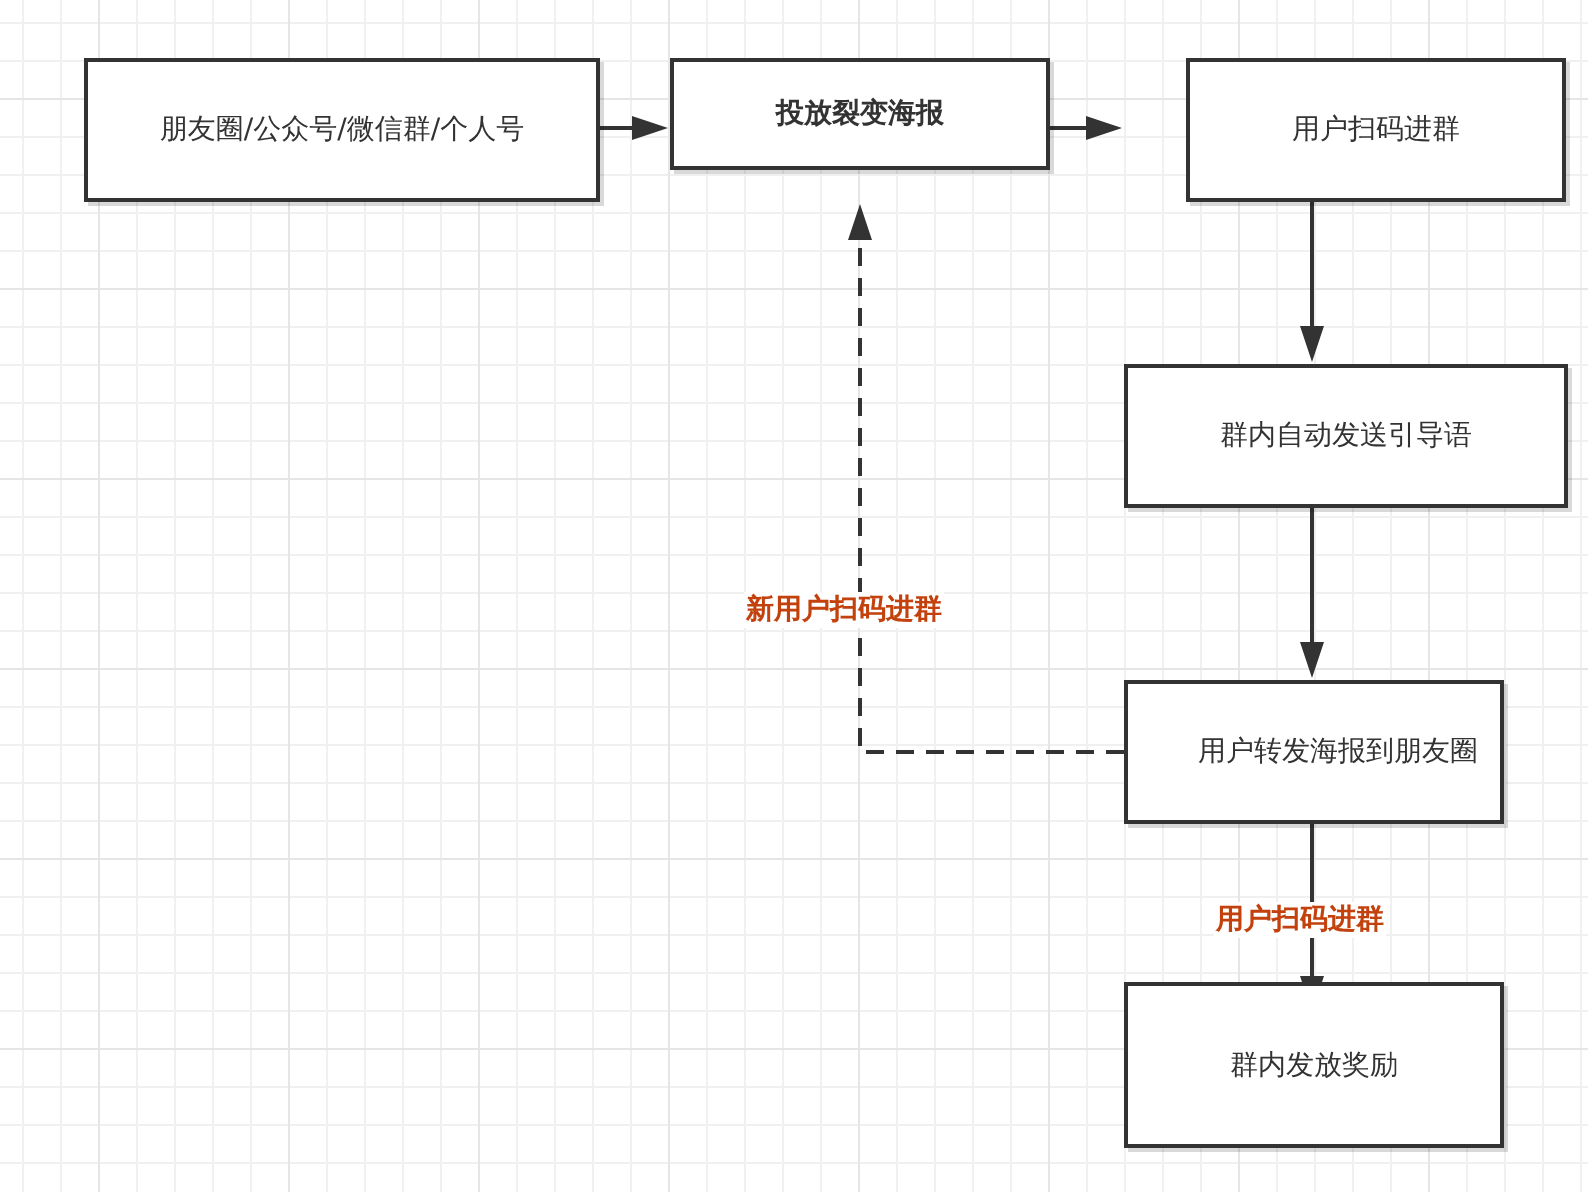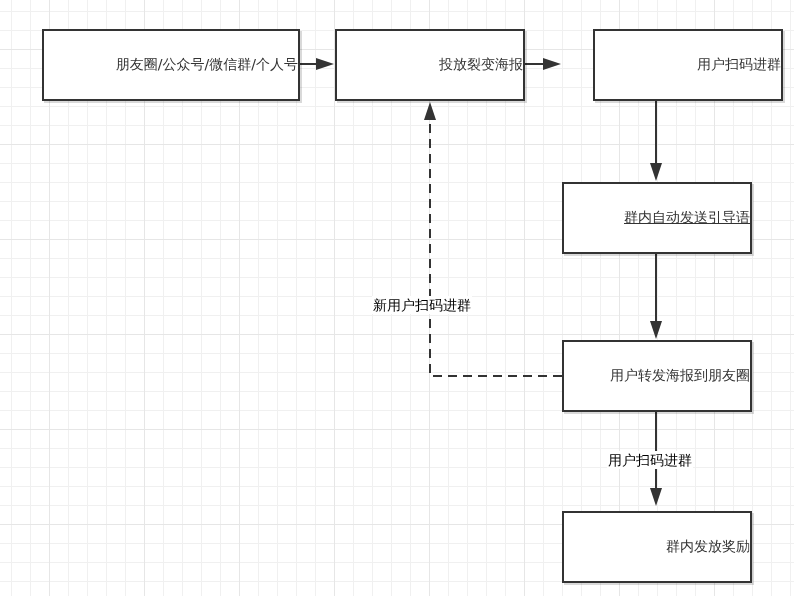--- a/index.html
+++ b/index.html
@@ -12,33 +12,33 @@
       linear-gradient(to right, #f0f0f0 1px, transparent 1px),
       linear-gradient(to bottom, #f0f0f0 1px, transparent 1px);
     background-size: 95px 95px, 95px 95px, 19px 19px, 19px 19px;
     background-position: 49px 49px, 49px 49px, 11px 11px, 11px 11px;
     font-family: "DejaVu Sans", "Liberation Sans", sans-serif;
   }
   .node {
     position: absolute; box-sizing: border-box;
     background: #ffffff; border: 2px solid #333333;
     box-shadow: 2px 2px 0 rgba(0,0,0,0.15);
-    display: flex; align-items: center; justify-content: flex-end;
+    display: flex; align-items: center; justify-content: center;
     font-size: 14px; color: #333333; white-space: nowrap;
   }
   #n1 { left: 42px;  top: 29px;  width: 258px; height: 72px; }
-  #n2 { left: 335px; top: 29px;  width: 190px; height: 72px; }
+  #n2 { left: 335px; top: 29px;  width: 190px; height: 56px; font-weight: bold; }
   #n3 { left: 562px; top: 29px;  width: 190px; height: 72px; margin-left: 31px; }
-  #n4 { left: 562px; top: 182px; width: 190px; height: 72px; text-decoration: underline; }
+  #n4 { left: 562px; top: 182px; width: 222px; height: 72px; }
   #n5 { left: 562px; top: 340px; width: 190px; height: 72px; padding-left: 24px; }
-  #n6 { left: 562px; top: 511px; width: 190px; height: 72px; }
+  #n6 { left: 562px; top: 491px; width: 190px; height: 83px; }
   svg.edges { position: absolute; left: 0; top: 0; width: 794px; height: 596px; }
   .label {
-    position: absolute; font-size: 14px; color: #000000;
-    background: #ffffff; white-space: nowrap; line-height: 18px; padding: 0 1px;
+    position: absolute; font-size: 14px; color: #c2410c;
+    background: #ffffff; white-space: nowrap; line-height: 18px; padding: 0 1px; font-weight: bold;
   }
   #lbl1 { left: 372px; top: 296px; }
   #lbl2 { left: 607px; top: 451px; }
 </style>
 </head>
 <body>
 
 <svg class="edges" xmlns="http://www.w3.org/2000/svg">
   <defs>
     <marker id="arrow" viewBox="0 0 10 10" refX="9" refY="5" markerWidth="6" markerHeight="6" orient="auto" markerUnits="userSpaceOnUse">

